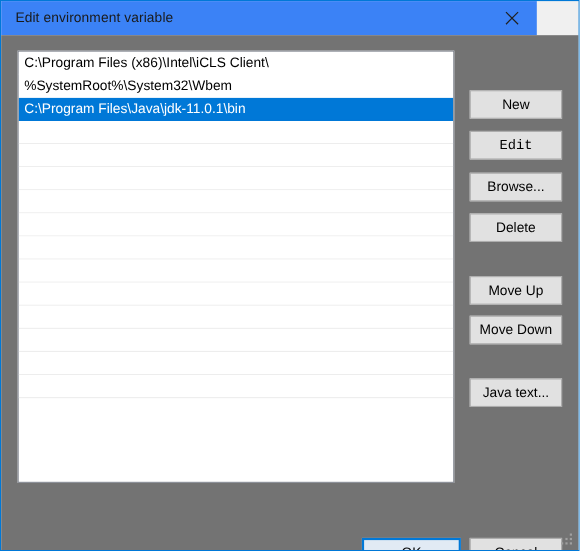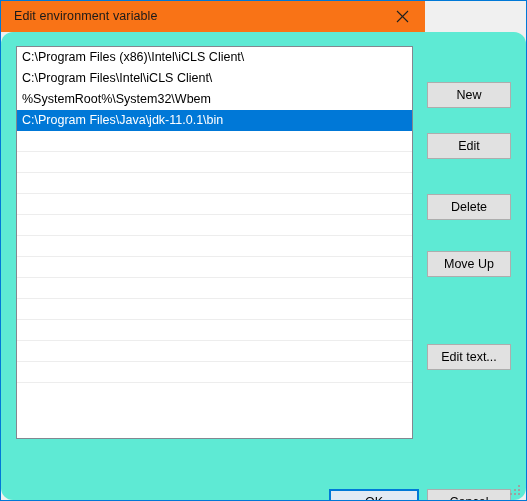--- a/index.html
+++ b/index.html
@@ -20,23 +20,23 @@
     border: 1px solid #0078D7;
     background: #F0F0F0;
     overflow: hidden;
   }
 
   
   #titlebar {
     position: absolute;
     left: 0;
     top: 0;
-    width: 424px;
+    width: 487px;
     height: 31px;
-    background: #f97316;
+    background: #3b82f6;
   }
   #title-text {
     position: absolute;
     left: 13px;
     top: 8px;
     font-size: 12.5px;
     color: #1A1A1A;
     white-space: nowrap;
     letter-spacing: 0.1px;
   }
@@ -52,22 +52,21 @@
   }
   #close-button svg { display: block; }
 
   
   #body-area {
     position: absolute;
     left: 0;
     top: 31px;
     width: 525px;
     height: 468px;
-    background: #5eead4;
-    border-radius: 12px;
+    background: #737373;
   }
 
   
   #listbox {
     position: absolute;
     left: 15px;
     top: 14px;
     width: 397px;
     height: 393px;
     box-sizing: border-box;
@@ -186,21 +185,20 @@
         <line x1="1" y1="1" x2="12" y2="12" stroke="#202020" stroke-width="1.1"></line>
         <line x1="12" y1="1" x2="1" y2="12" stroke="#202020" stroke-width="1.1"></line>
       </svg>
     </div>
   </div>
 
   <div id="body-area">
 
     <div id="listbox">
         <div class="list-row filled">C:\Program Files (x86)\Intel\iCLS Client\</div>
-        <div class="list-row filled">C:\Program Files\Intel\iCLS Client\</div>
         <div class="list-row filled">%SystemRoot%\System32\Wbem</div>
         <div class="list-row filled selected">C:\Program Files\Java\jdk-11.0.1\bin</div>
         <div class="list-row"></div>
         <div class="list-row"></div>
         <div class="list-row"></div>
         <div class="list-row"></div>
         <div class="list-row"></div>
         <div class="list-row"></div>
         <div class="list-row"></div>
         <div class="list-row"></div>
@@ -222,18 +220,20 @@
       <i style="left:0px; top:8px;"></i>
       <i style="left:4px; top:8px;"></i>
       <i style="left:8px; top:8px;"></i>
     </div>
 
     <svg id="cursor" viewBox="0 0 16 24">
       <polygon points="0,0 0,17 4.2,13.2 7.2,19.8 9.9,18.5 7.1,12.2 12.4,12.0" fill="#FFFFFF" stroke="#000000" stroke-width="1"></polygon>
     </svg>
 
   <button class="side-button" style="top: 50px;">New</button>
-      <button class="side-button" style="top: 101px;">Edit</button>
+      <button class="side-button" style="top: 87px; font-family: Liberation Mono, monospace;">Edit</button>
+      <button class="side-button" style="top: 125px;">Browse...</button>
       <button class="side-button" style="top: 219px;">Move Up</button>
       <button class="side-button" style="top: 162px;">Delete</button>
-      <button class="side-button" style="top: 312px;">Edit text...</button>
+      <button class="side-button" style="top: 255px;">Move Down</button>
+      <button class="side-button" style="top: 312px;">Java text...</button>
     </div>
 </div>
 
 </body></html>

